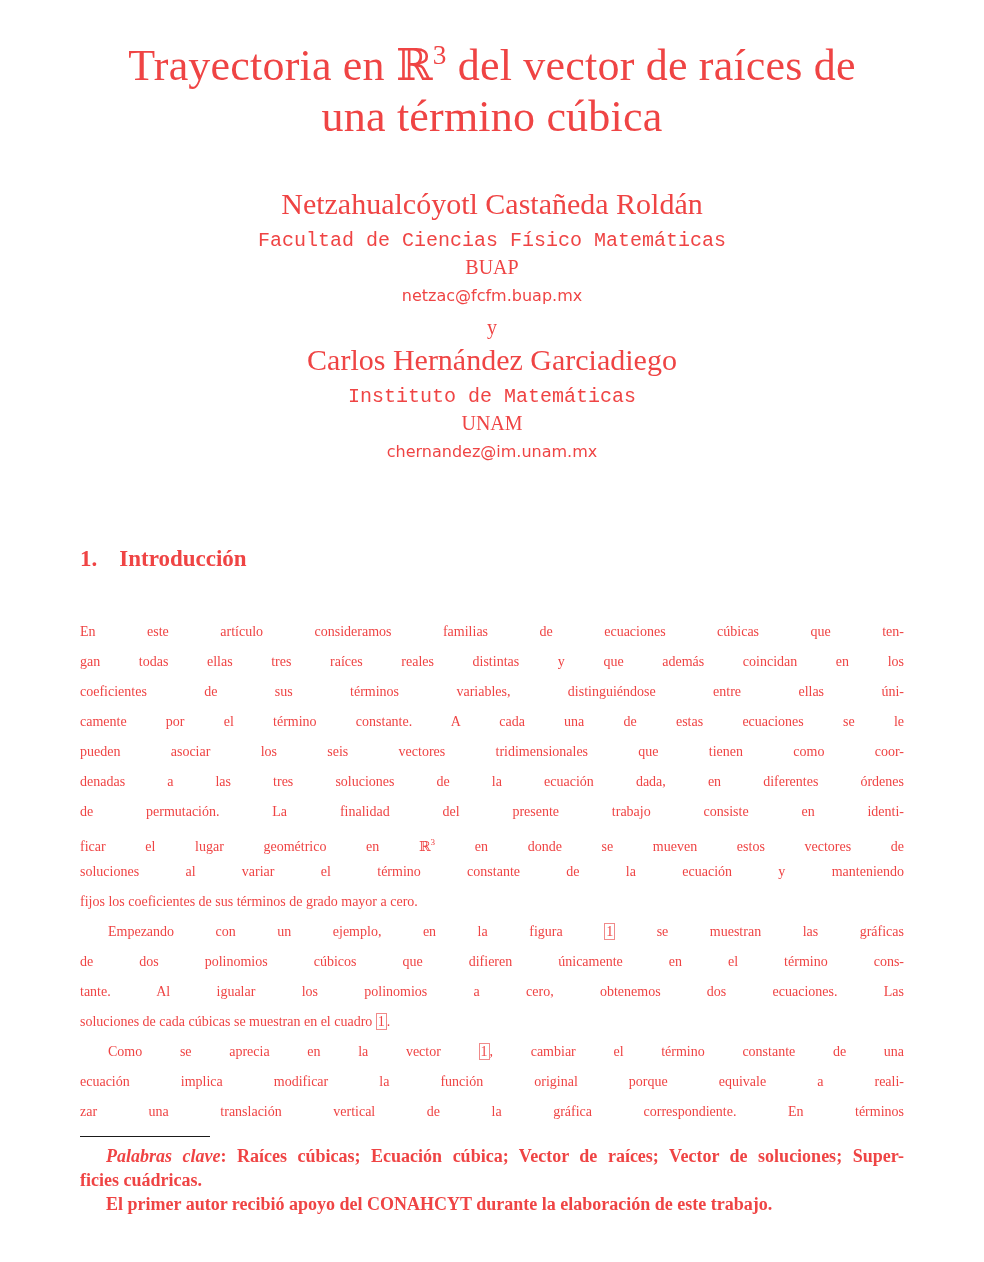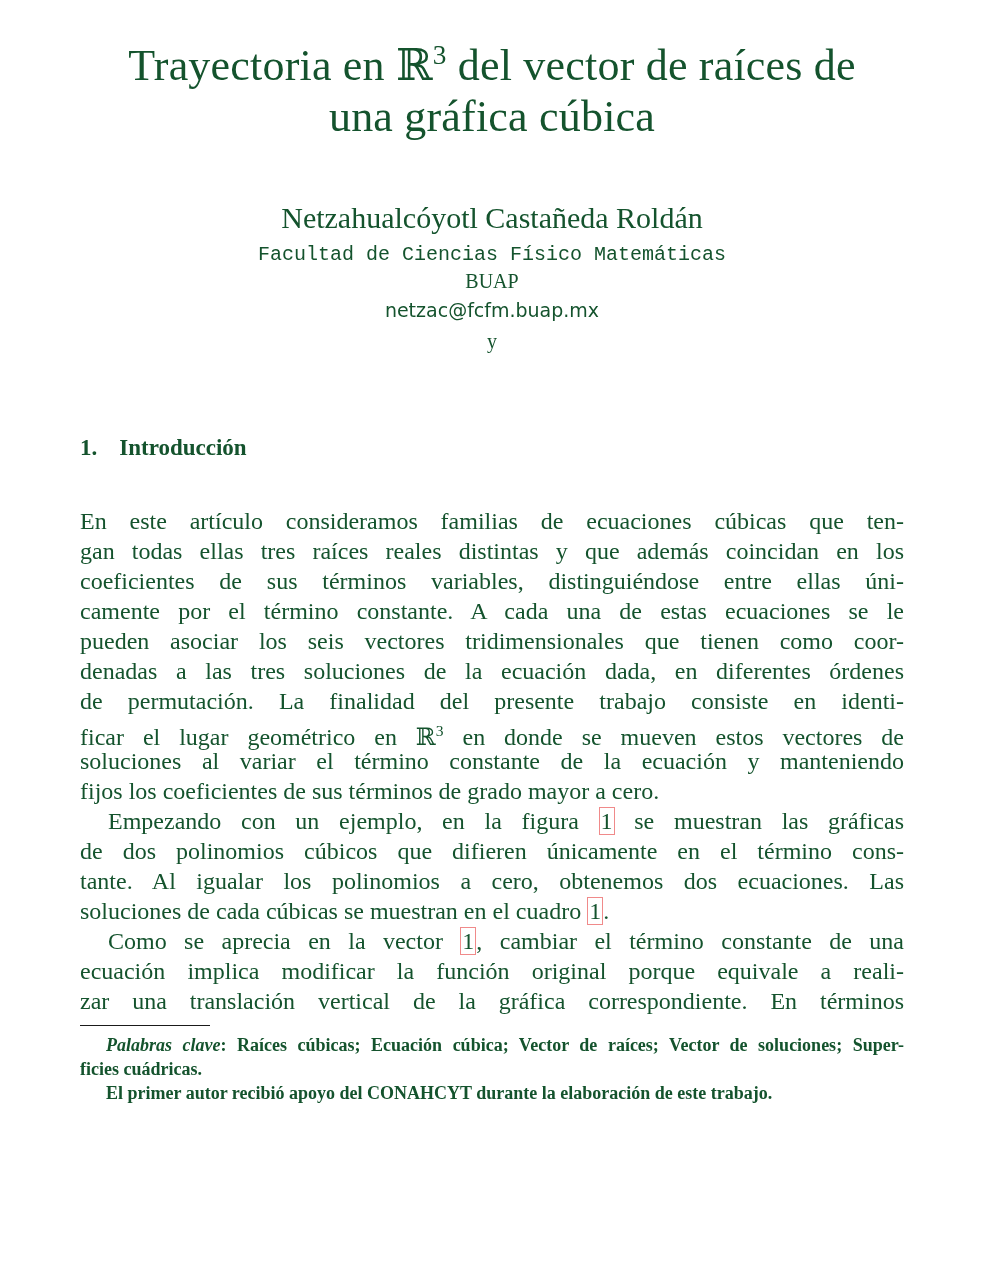--- a/index.html
+++ b/index.html
@@ -2,62 +2,62 @@
 <html><head>
 <meta charset="utf-8">
 <style>
   html, body { margin: 0; padding: 0; background: #ffffff; }
   .page {
     position: relative;
     width: 984px;
     height: 1262px;
     margin: 0 auto;
     background: #ffffff;
-    color: #14532d;
+    color: #ef4444;
     font-family: "Liberation Serif", "DejaVu Serif", "DejaVu Sans", serif;
     overflow: hidden;
   }
   .content { width: 824px; margin: 0 auto; }
 
   
   .title {
     margin: 0;
     padding-top: 30px;
     font-size: 44px;
     line-height: 51px;
     font-weight: normal;
     text-align: center;
     letter-spacing: 0.2px;
   }
   .title sup { font-size: 62%; }
   .bb { font-family: "DejaVu Serif", "DejaVu Sans", serif; }
 
   
-  .authors { margin-top: 58px; text-align: center; }
+  .authors { margin-top: 44px; text-align: center; }
   .author-name { font-size: 30px; line-height: 36px; }
   .affil { font-size: 20px; line-height: 26px; }
   .affil.first { margin-top: 6px; font-family: Liberation Mono, monospace; }
   .email {
     font-family: "DejaVu Sans", "Liberation Sans", sans-serif;
-    font-size: 19px; line-height: 26px; margin-top: 3px;
+    font-size: 16px; line-height: 26px; margin-top: 3px;
   }
   .connector { font-size: 20px; line-height: 26px; margin-top: 5px; }
   .author-2 { margin-top: 2px; }
 
   
   .section-heading {
     margin: 78px 0 0 0;
     font-size: 23px;
     line-height: 32px;
     font-weight: bold;
   }
   .secnum { display: inline-block; margin-right: 22px; }
 
   
-  .body-text { margin-top: 42px; font-size: 24px; }
+  .body-text { margin-top: 42px; font-size: 14px; }
   .bline {
     height: 30px;
     line-height: 30px;
     text-align: justify;
     text-align-last: justify;
     white-space: normal;
   }
   .bline.endpara { text-align-last: left; }
   .bline.indent { text-indent: 28px; }
   sup.body-sup { font-size: 65%; }
@@ -88,31 +88,37 @@
 </style>
 </head>
 <body>
 
 <div class="page">
   <div class="content">
 
     <h1 class="title">
       <span><span>Trayectoria en </span><span class="bb">ℝ</span><sup>3</sup><span> del vector de raíces de</span></span>
       <br>
-      <span>una gráfica cúbica</span>
+      <span>una término cúbica</span>
     </h1>
 
     <div class="authors">
       <div class="author">
         <div class="author-name">Netzahualcóyotl Castañeda Roldán</div>
         <div class="affil first">Facultad de Ciencias Físico Matemáticas</div>
         <div class="affil">BUAP</div>
         <div class="email">netzac@fcfm.buap.mx</div>
       </div>
       <div class="connector">y</div>
+      <div class="author author-2">
+        <div class="author-name">Carlos Hernández Garciadiego</div>
+        <div class="affil first">Instituto de Matemáticas</div>
+        <div class="affil">UNAM</div>
+        <div class="email">chernandez@im.unam.mx</div>
+      </div>
     </div>
 
     <h2 class="section-heading">
       <span class="secnum">1.</span><span>Introducción</span>
     </h2>
 
     <div class="body-text" id="body-text">
         <div class="bline"><span>En este artículo consideramos familias de ecuaciones cúbicas que ten-</span></div>
         <div class="bline"><span>gan todas ellas tres raíces reales distintas y que además coincidan en los</span></div>
         <div class="bline"><span>coeficientes de sus términos variables, distinguiéndose entre ellas úni-</span></div>

